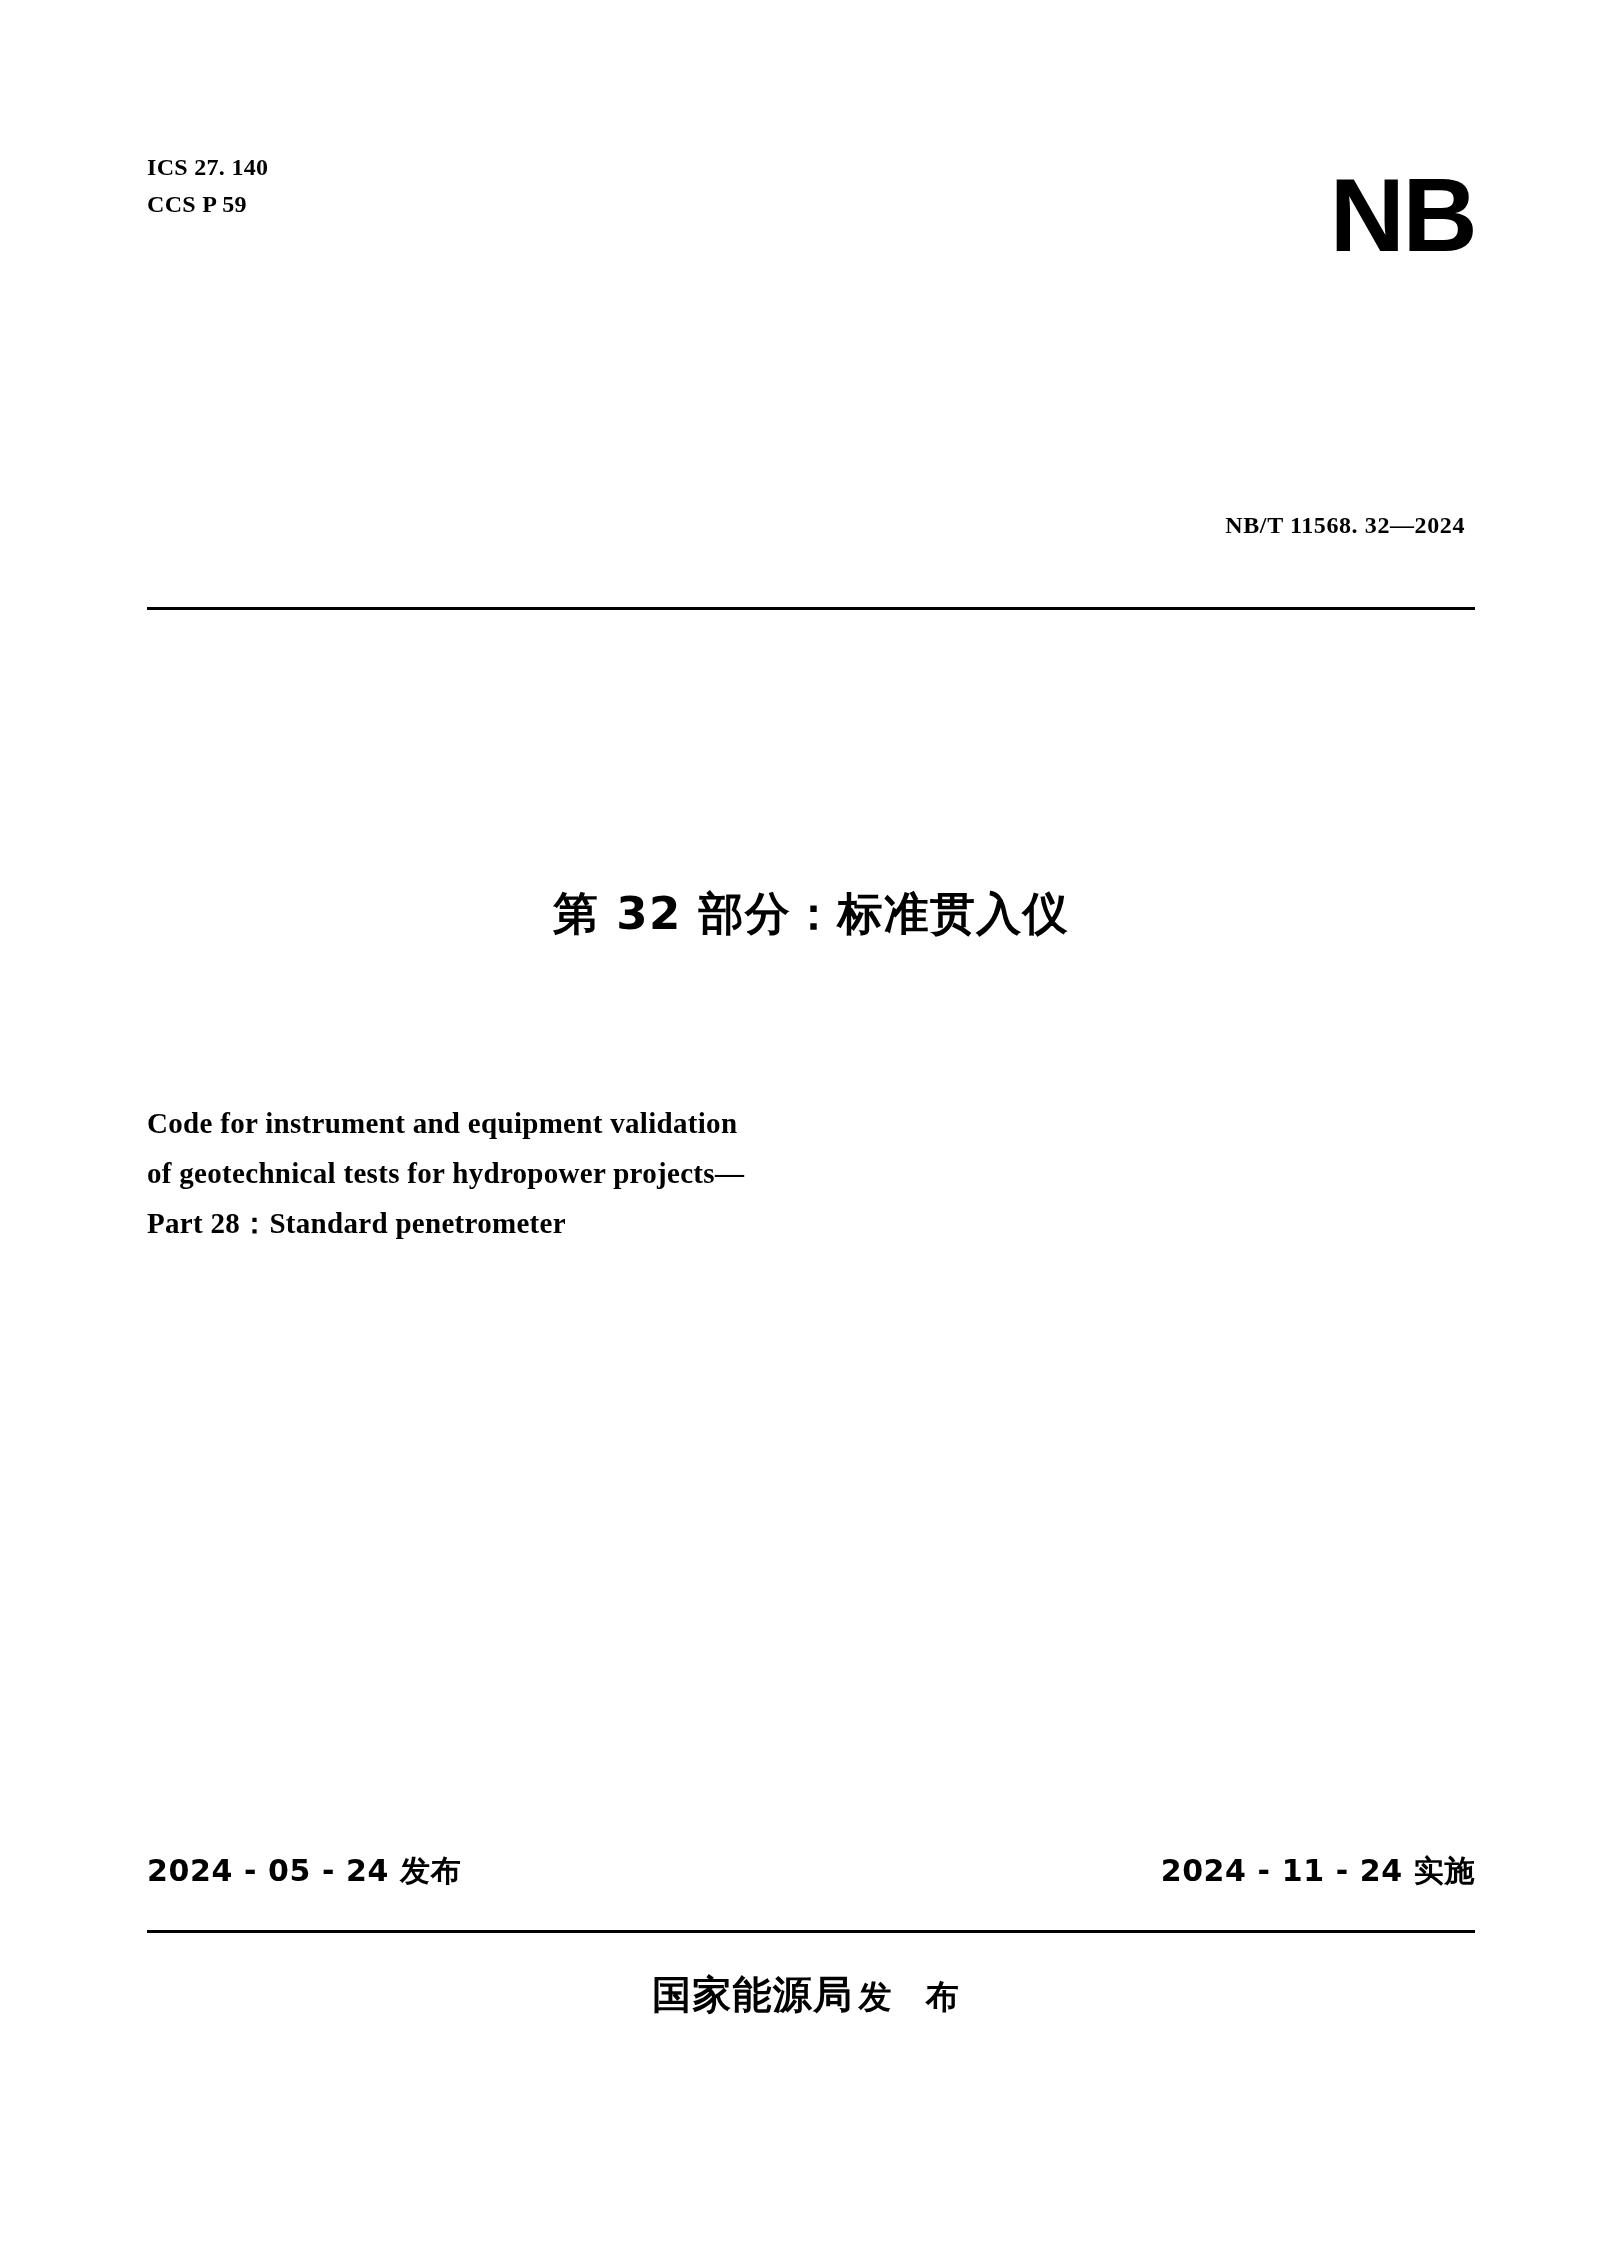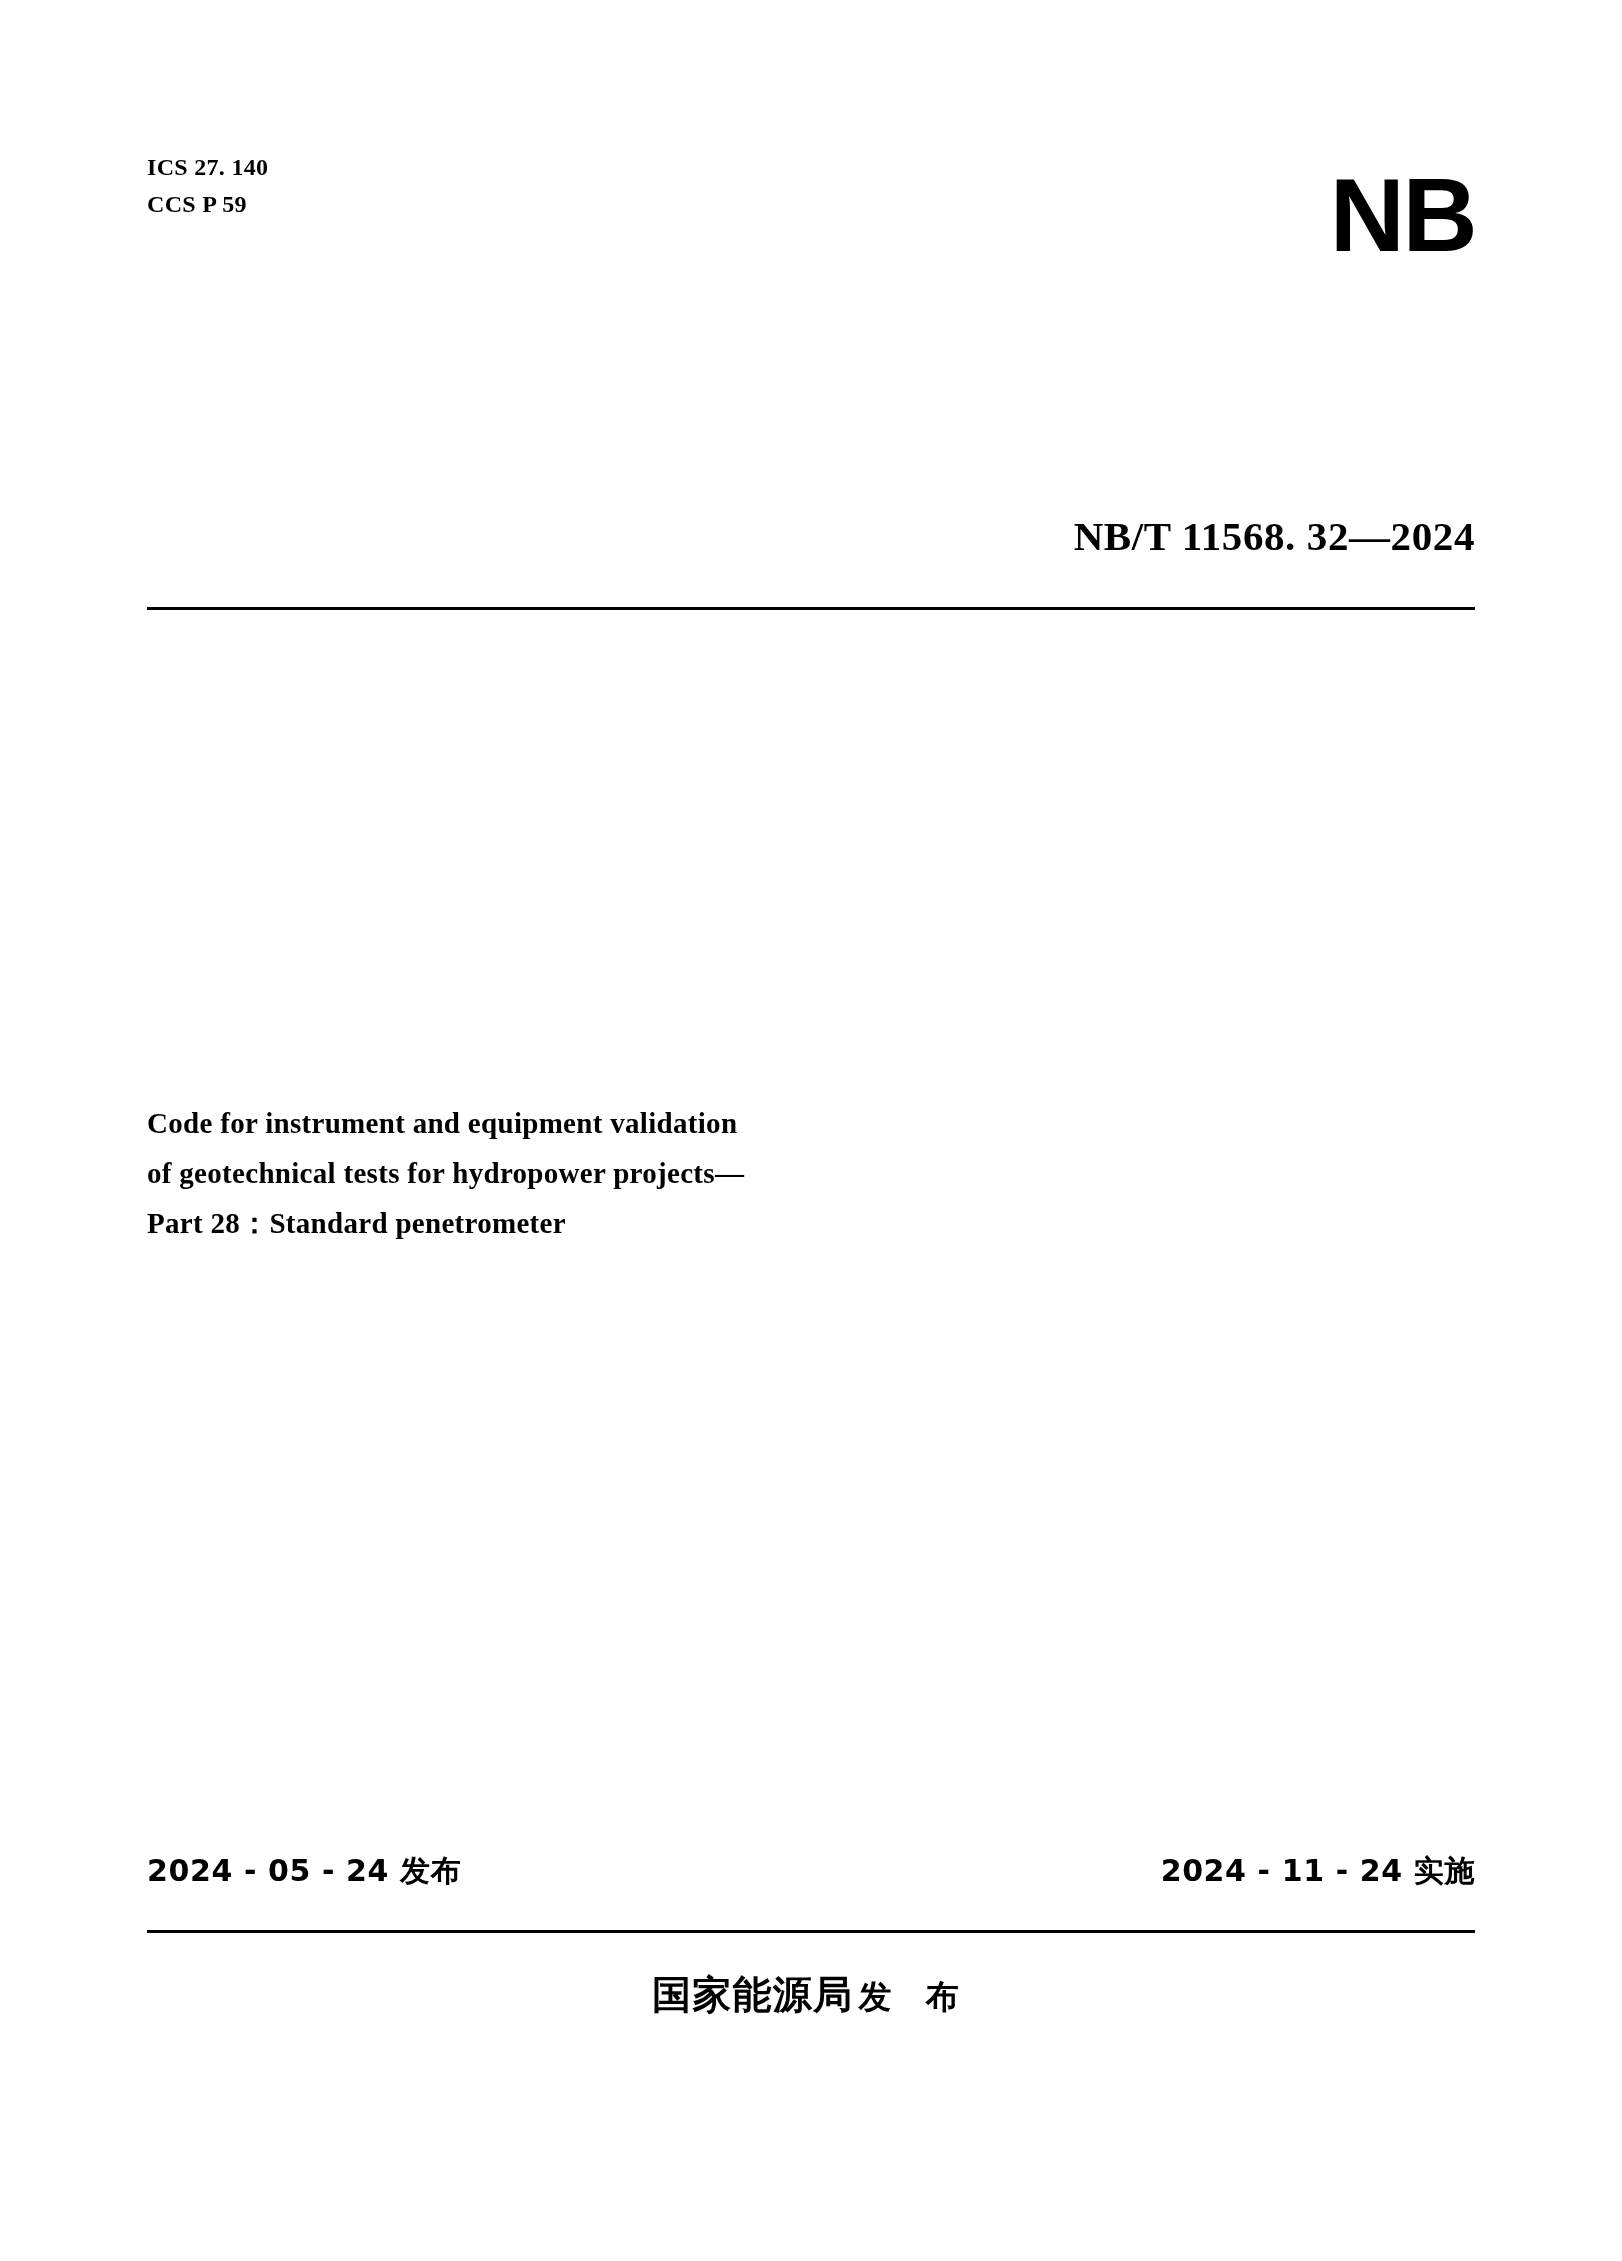--- a/index.html
+++ b/index.html
@@ -66,24 +66,24 @@
     font-size: 61px;
     letter-spacing: 8.8px;
     text-indent: 8.8px;
     white-space: nowrap;
   }
 
   
   .std-number {
     position: absolute;
     top: 512px;
-    right: 147px;
-    font-family: "Liberation Serif", serif;
-    font-weight: bold;
-    font-size: 41px;
+    right: 157px;
+    font-family: "Liberation Serif", serif;
+    font-weight: bold;
+    font-size: 24px;
     letter-spacing: 0.6px;
   }
 
   
   .rule-top {
     position: absolute;
     left: 147px;
     right: 147px;
     top: 607px;
     height: 3.2px;
@@ -193,20 +193,21 @@
     </div>
     <div class="nb-logo">NB</div>
   </div>
 
 
   <div class="std-number">NB/T 11568. 32—2024</div>
 
   <div class="rule-top"></div>
 
   <div class="doc-title">
+    <div class="cn-line2">第 32 部分：标准贯入仪</div>
   </div>
 
   <div class="doc-title-en">
     <div>Code for instrument and equipment validation</div>
     <div>of geotechnical tests for hydropower projects—</div>
     <div>Part 28：Standard penetrometer</div>
   </div>
 
   <div class="dates">
     <div class="date-issue">2024 - 05 - 24 发布</div>

